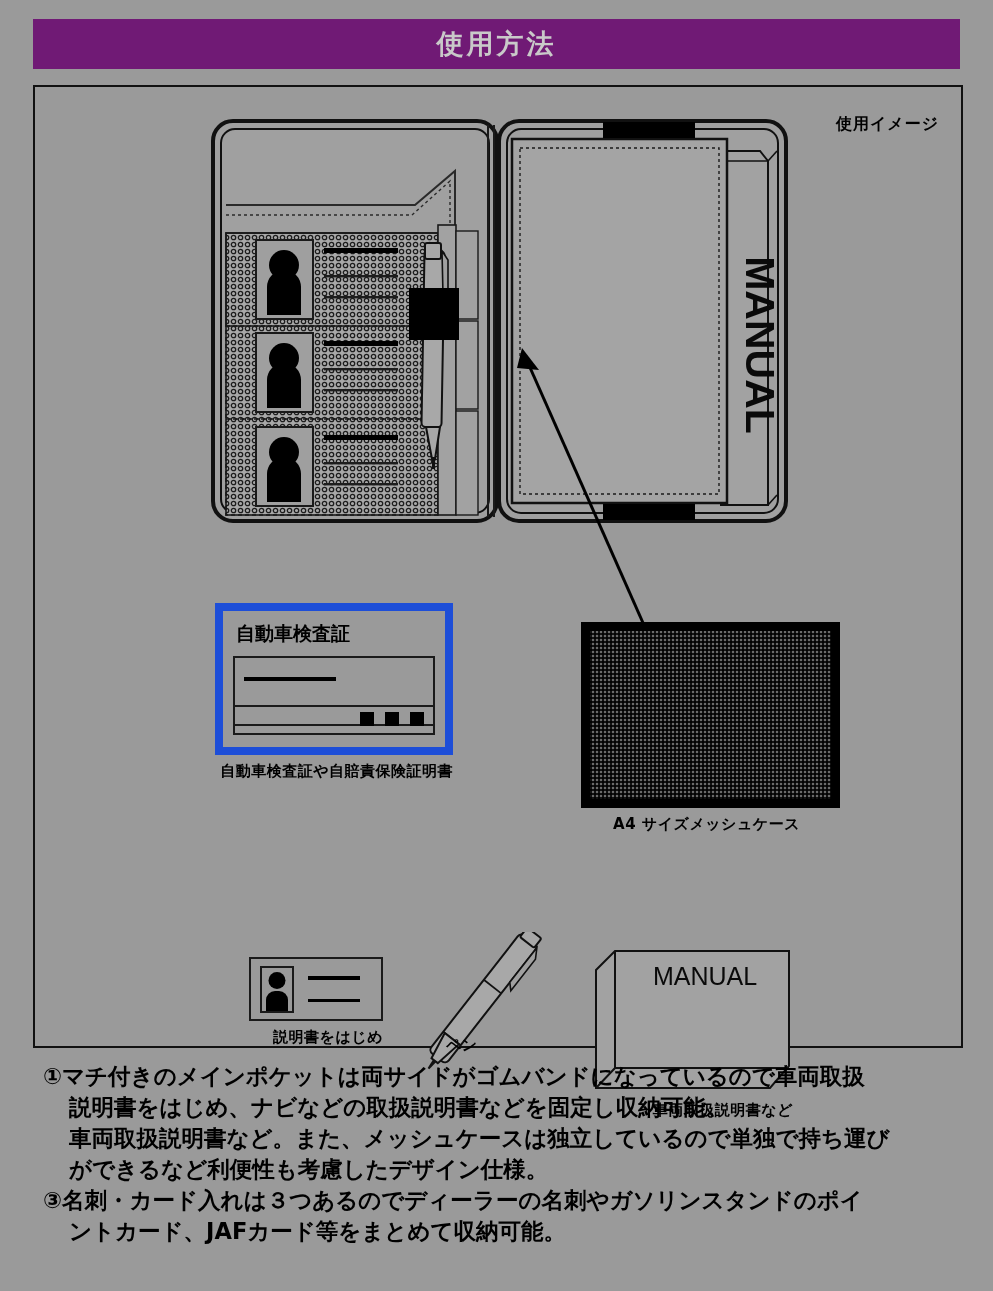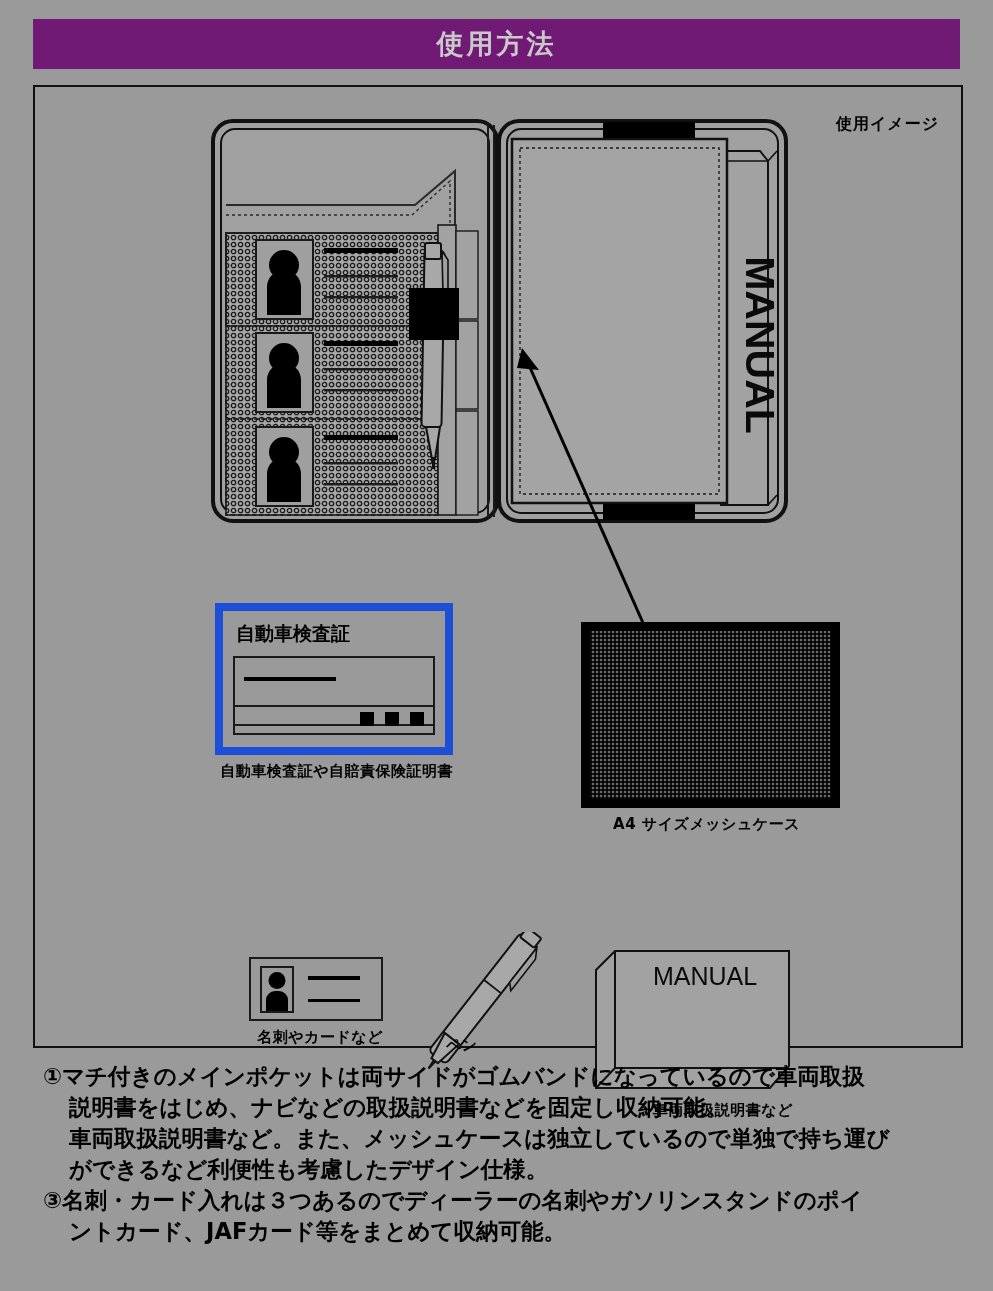--- a/index.html
+++ b/index.html
@@ -380,21 +380,21 @@
 
   <div class="item meishi">
     <div class="meishi-box">
       <div class="meishi-photo">
         <div class="meishi-head"></div>
         <div class="meishi-body"></div>
       </div>
       <div class="meishi-line l1"></div>
       <div class="meishi-line l2"></div>
     </div>
-    <div class="item-caption">名刺やカードなど</div>
+    <div class="item-caption">説明書をはじめ</div>
   </div>
 
   <div class="item pen-item">
     <svg width="150" height="140" viewBox="0 0 150 140">
       <g transform="rotate(38 75 70)">
         <rect x="62" y="-8" width="22" height="150" rx="5" fill="#a8a8a8" stroke="#111" stroke-width="2"></rect>
         <rect x="64" y="-16" width="18" height="12" rx="2" fill="#a8a8a8" stroke="#111" stroke-width="2"></rect>
         <path d="M84 -6 L90 4 L90 44 L84 38 Z" fill="#a0a0a0" stroke="#111" stroke-width="1.6"></path>
         <path d="M62 52 L84 52" stroke="#111" stroke-width="1.8"></path>
         <path d="M62 118 L84 118" stroke="#111" stroke-width="1.8"></path>

